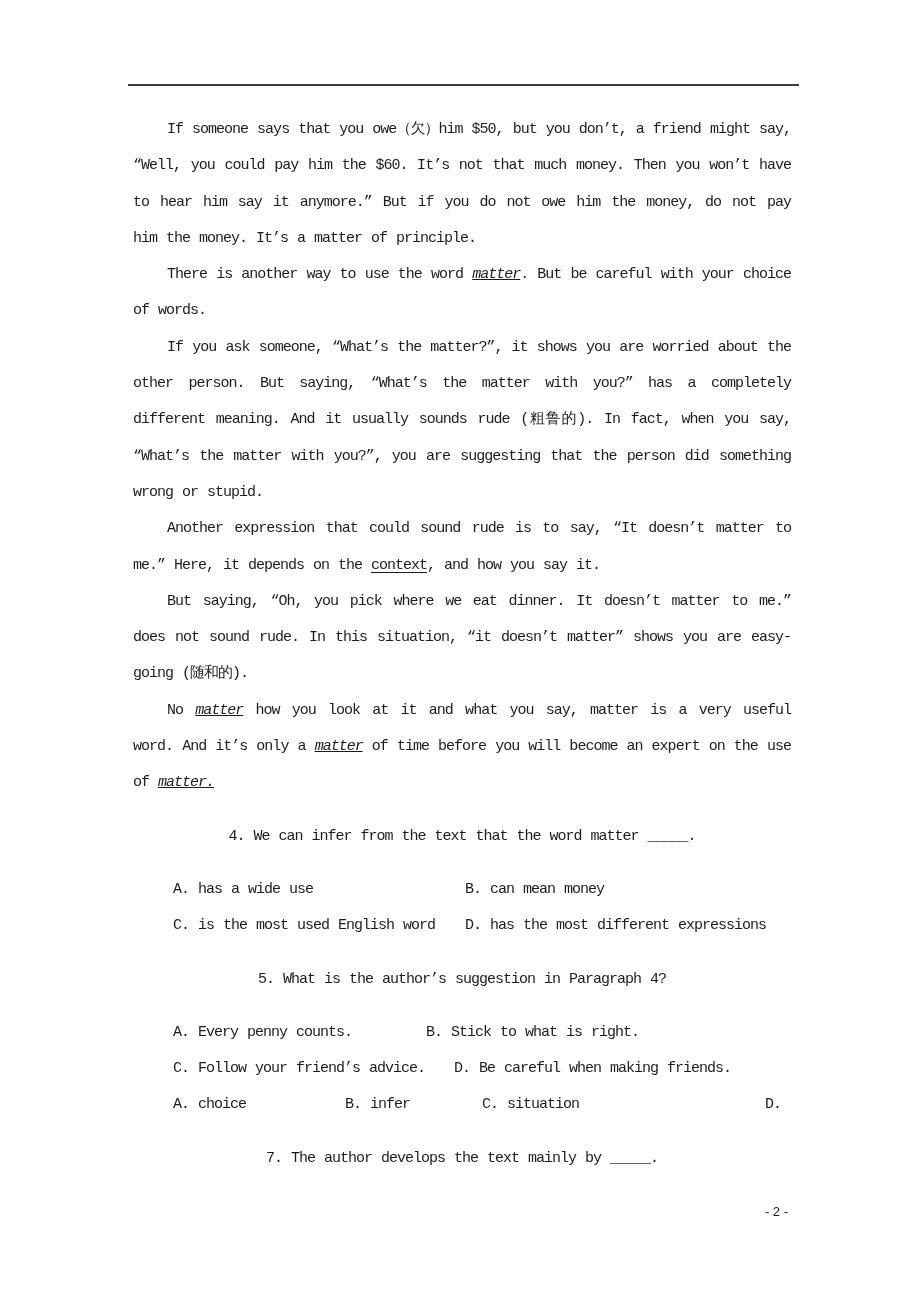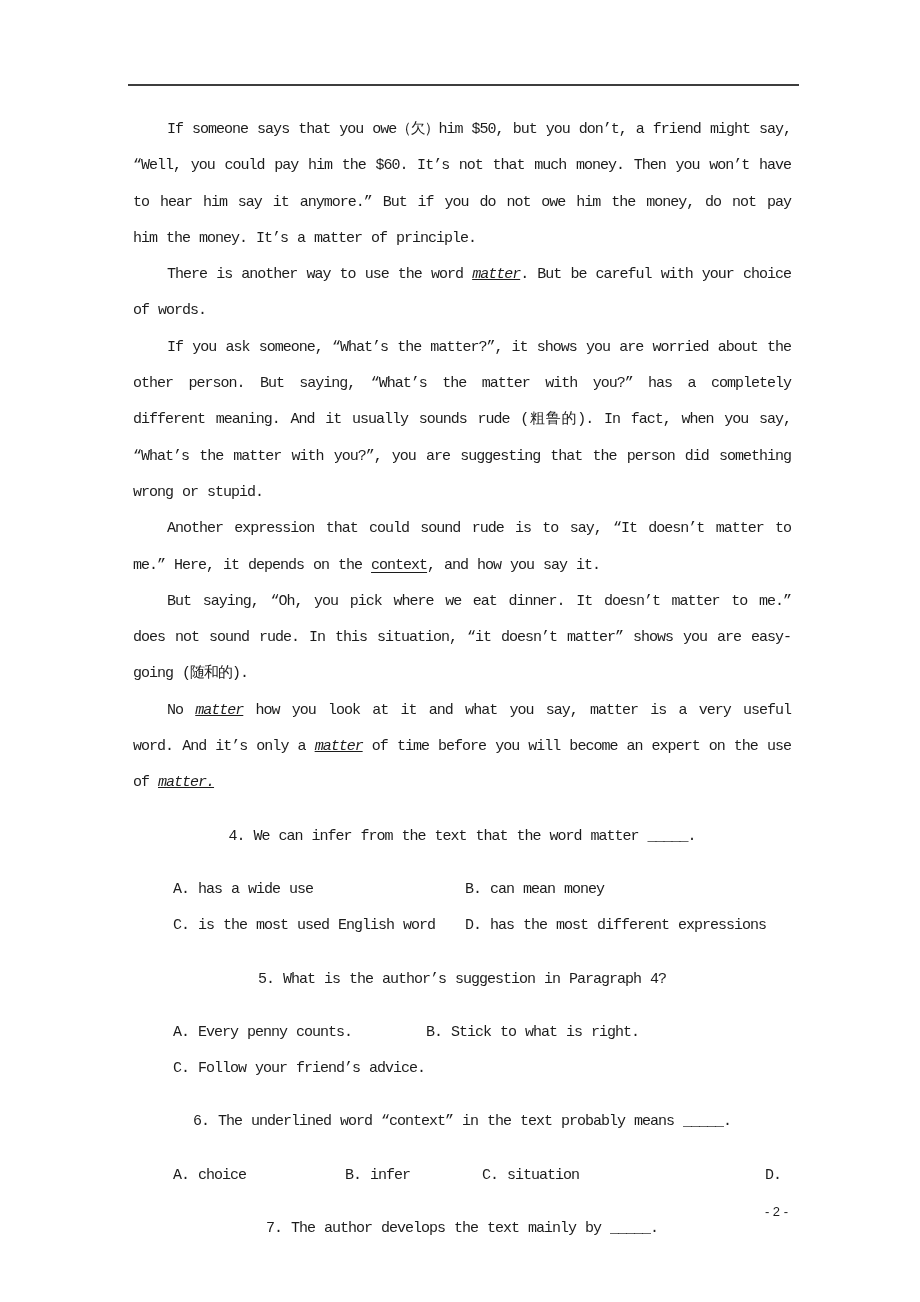--- a/index.html
+++ b/index.html
@@ -98,23 +98,23 @@
       <span class="opt x0">C. is the most used English word</span>
     </div>
 
     <p class="q">5. What is the author’s suggestion in Paragraph 4?</p>
     <div class="opt-row">
       <span class="opt x0">A. Every penny counts.</span>
       <span class="opt x293">B. Stick to what is right.</span>
     </div>
     <div class="opt-row">
       <span class="opt x0">C. Follow your friend’s advice.</span>
+      <span class="opt x321">D. Be careful when making friends.</span>
     </div>
 
-    <p class="q">6. The underlined word “context” in the text probably means _____.</p>
     <div class="opt-row">
       <span class="opt x0">A. choice</span>
       <span class="opt x212">B. infer</span>
       <span class="opt x369">C. situation</span>
       <span class="opt x632">D.</span>
     </div>
 
     <p class="q">7. The author develops the text mainly by _____.</p>
 
   </div>

